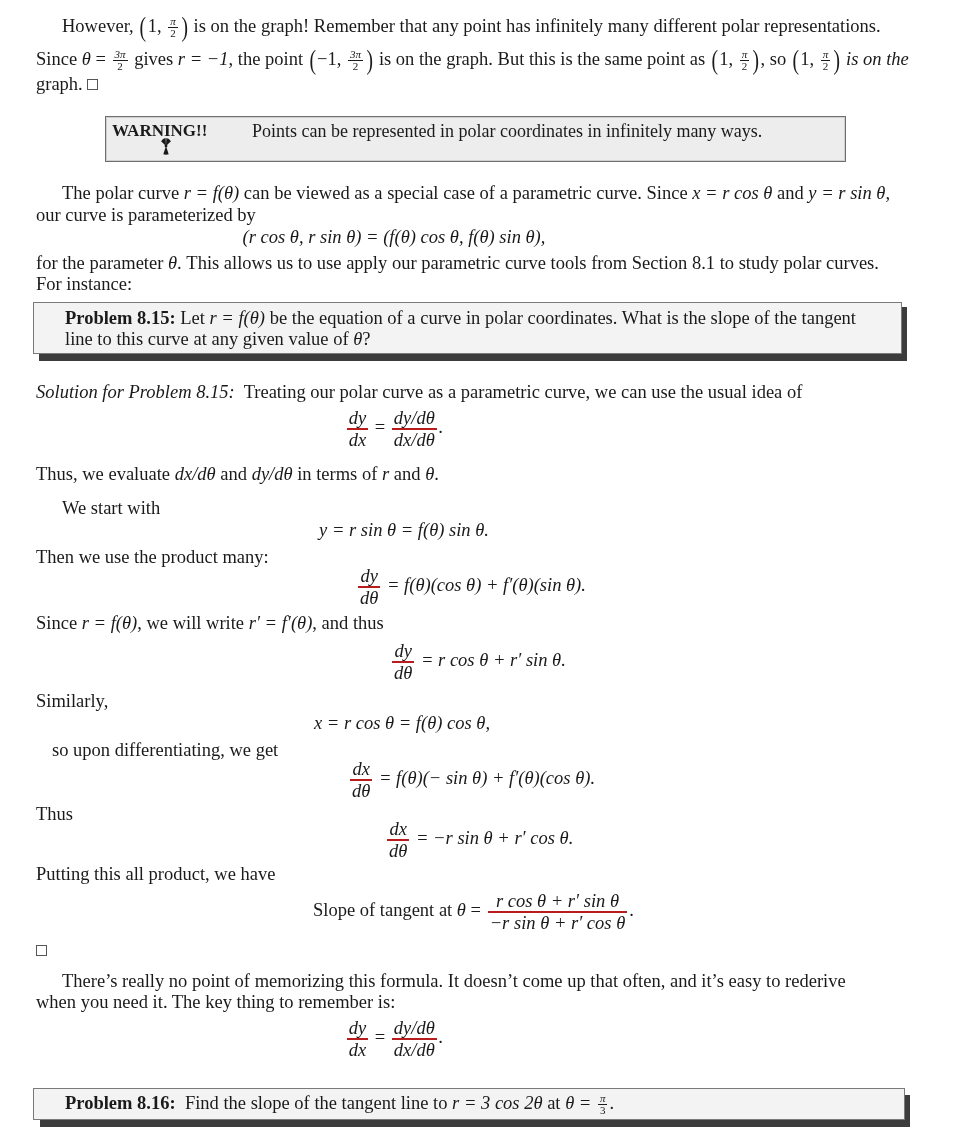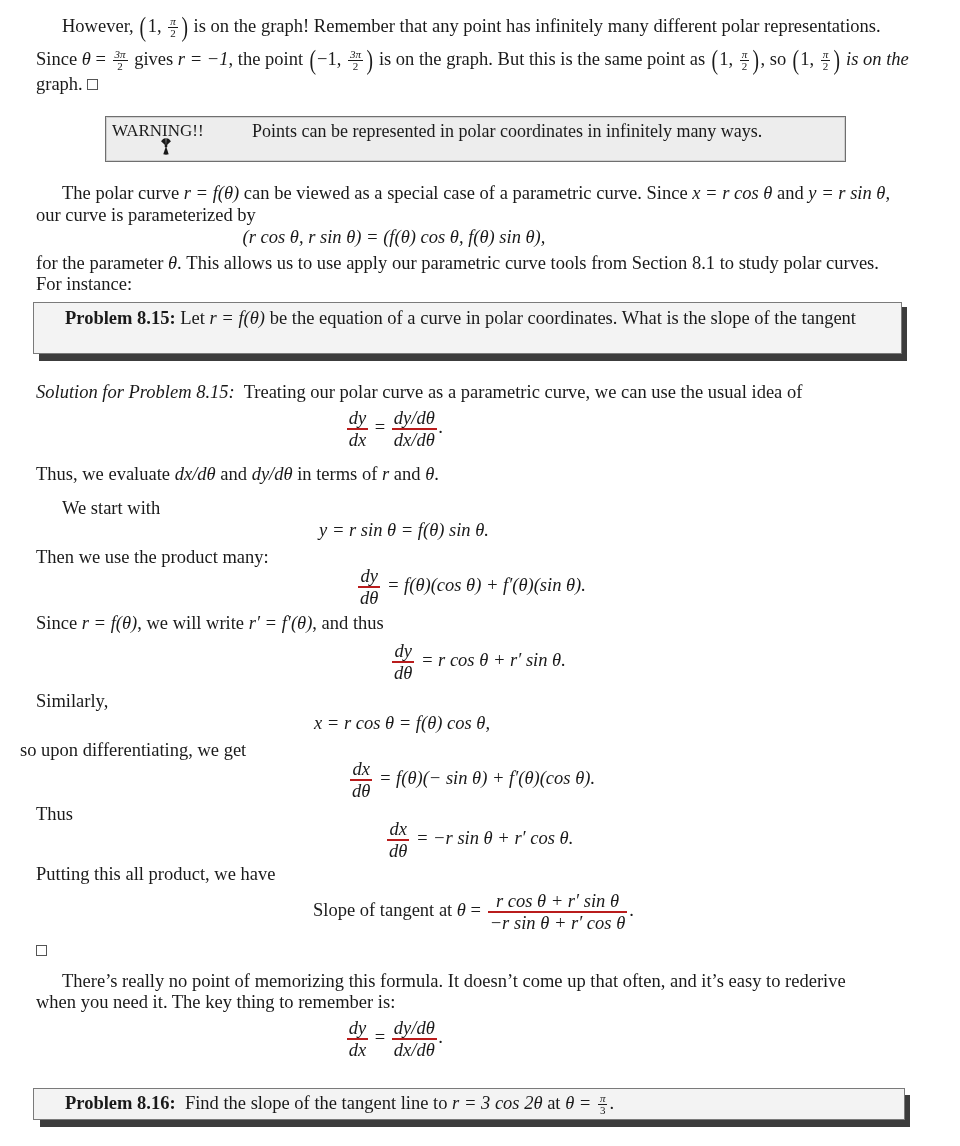--- a/index.html
+++ b/index.html
@@ -59,21 +59,21 @@
       width: 739px;
       height: 44px;
       background: #ededed;
       border: 1px solid #6f6f6f;
       box-shadow: inset 0 0 0 1px #cfcfcf;
     }
     .warn-label {
       position: absolute;
       left: 6px;
       top: 2px;
-      font-weight: normal;
+      font-weight: bold;
       font-size: 17px;
     }
     .warn-icon {
       position: absolute;
       left: 51px;
       top: 21px;
       width: 18px;
       height: 18px;
     }
     .warn-text {
@@ -154,20 +154,24 @@
 <div class="line" style="left:36px; top:272px;">For instance:</div>
 
 <div class="prob-shadow" style="left:39px; top:307px; width:868px; height:54px;"></div>
 <div class="prob-box" style="left:33px; top:302px; width:867px; height:50px;">
   <div class="txt" style="top:3px;">
     <span class="b">Problem 8.15:</span>
     <span>Let</span>
     <span class="it">r = f(θ)</span>
     <span>be the equation of a curve in polar coordinates. What is the slope of the tangent</span>
   </div>
+  <div class="txt" style="top:24px;">
+    <span>line to this curve at any given value of</span>
+    <span class="it">θ</span><span>?</span>
+  </div>
 </div>
 
 <div class="line" style="left:36px; top:380px;">
   <span class="it">Solution for Problem 8.15:</span>&nbsp;
   <span>Treating our polar curve as a parametric curve, we can use the usual idea of</span>
 </div>
 
 <div class="line center it" style="top:408px;">
   <span class="frac"><span class="num">dy</span><span class="den">dx</span></span>
   <span style="font-style:normal">=</span>
@@ -200,21 +204,21 @@
   <span class="it">r′ = f′(θ)</span><span>, and thus</span>
 </div>
 <div class="line it" style="left:390px; top:641px;">
   <span class="frac"><span class="num">dy</span><span class="den">dθ</span></span>
   <span>= r cos θ + r′ sin θ.</span>
 </div>
 
 <div class="line" style="left:36px; top:689px;">Similarly,</div>
 <div class="line center it" style="top:711px; left:8px;">x = r cos θ = f(θ) cos θ,</div>
 
-<div class="line" style="left:20px; top:738px;">so upon differentiating, we get</div>
+<div class="line" style="left:52px; top:738px;">so upon differentiating, we get</div>
 <div class="line it" style="left:348px; top:759px;">
   <span class="frac"><span class="num">dx</span><span class="den">dθ</span></span>
   <span>= f(θ)(− sin θ) + f′(θ)(cos θ).</span>
 </div>
 
 <div class="line" style="left:36px; top:802px;">Thus</div>
 <div class="line it" style="left:385px; top:819px;">
   <span class="frac"><span class="num">dx</span><span class="den">dθ</span></span>
   <span>= −r sin θ + r′ cos θ.</span>
 </div>

